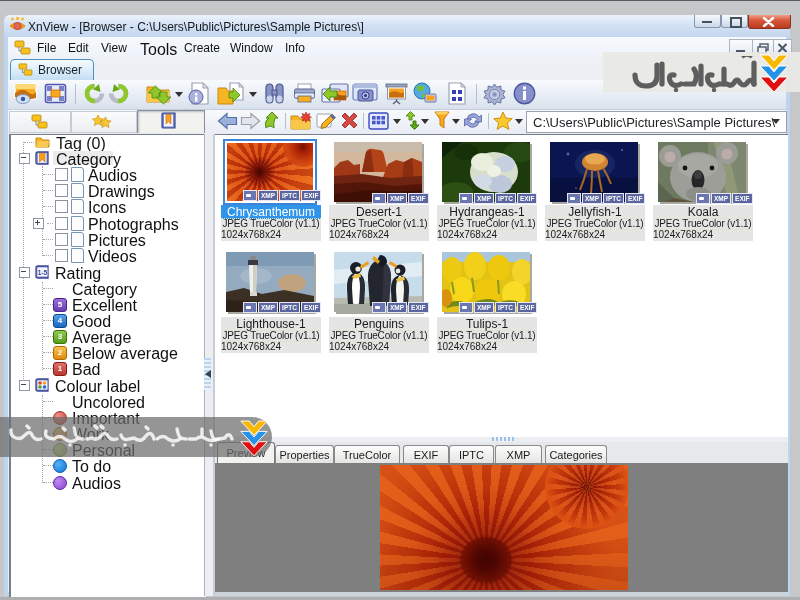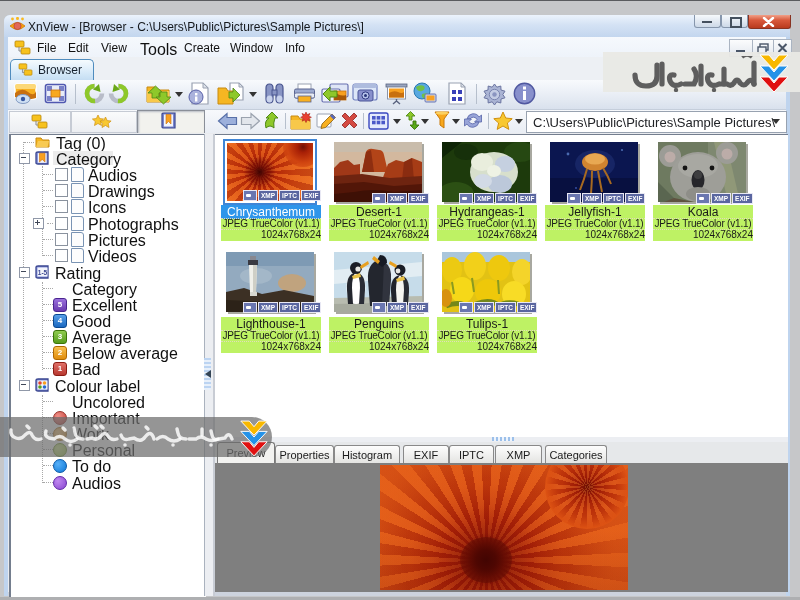--- a/index.html
+++ b/index.html
@@ -393,24 +393,24 @@
 <div class="cc" style="left:53px;top:427px;background:radial-gradient(circle at 4px 4px,#f8c880,#e0922c);border:1px solid #b07018"></div>
 <div class="ti" style="left:72px;top:426px">Work</div>
 <div class="cc" style="left:53px;top:443px;background:radial-gradient(circle at 4px 4px,#d0e890,#9ec24e);border:1px solid #6e9428"></div>
 <div class="ti" style="left:72px;top:442px">Personal</div>
 <div class="cc" style="left:53px;top:459px;background:radial-gradient(circle at 4px 4px,#58b0f8,#0c78d8);border:1px solid #0858a8"></div>
 <div class="ti" style="left:72px;top:458px">To do</div>
 <div class="cc" style="left:53px;top:476px;background:radial-gradient(circle at 4px 4px,#c088f0,#8846d0);border:1px solid #6028a8"></div>
 <div class="ti" style="left:72px;top:475px">Audios</div>
 
 <style>
-.card{position:absolute;width:100px;height:36px;background:#bef264}
+.card{position:absolute;width:100px;height:36px;background:#e5e5e5}
 .card .t1{position:absolute;left:0;top:0;width:100px;height:13px;font-size:12px;text-align:center;color:#1a1a1a;border-bottom:1px dotted #e0dcba;white-space:nowrap}
 .card .t2{position:absolute;left:0;top:13px;width:100px;height:11px;font-size:10px;letter-spacing:-0.2px;text-align:center;color:#1a1a1a;border-bottom:1px dotted #e0dcba;white-space:nowrap;line-height:11px}
-.card .t3{position:absolute;left:0;top:24px;width:100px;height:12px;font-size:10px;text-align:right;color:#1a1a1a;white-space:nowrap;line-height:11px}
+.card .t3{position:absolute;left:0;top:24px;width:100px;height:12px;font-size:10px;text-align:left;color:#1a1a1a;white-space:nowrap;line-height:11px}
 .im{position:absolute;width:88px;height:60px;box-shadow:2px 2px 0 #a8a8a0}
 .bdg{position:absolute;display:flex;gap:1px}
 .bdg span{display:block;height:9px;background:#5a66a0;border:1px solid #e8e8f4;color:#fff;font-size:6.5px;font-weight:bold;line-height:9px;padding:0 2px;font-family:"Liberation Sans",sans-serif}
 .bdg .cm{width:8px;background:#6a76b0;position:relative}
 .bdg .cm::after{content:"";position:absolute;left:1.5px;top:2.5px;width:5px;height:3.5px;background:#fff;border-radius:1px}
 </style>
 <div class="a" style="left:215px;top:134px;width:573px;height:303px;background:#fff;border-top:1px solid #747e8e"></div>
 
 <svg class="im" style="left:226px;top:142px" width="88" height="60" viewBox="0 0 88 60">
     <rect width="88" height="60" fill="#d84810"></rect>
@@ -619,21 +619,21 @@
 </div>
 
 <style>
 .tab{position:absolute;top:445px;height:18px;background:linear-gradient(#fdfdfd,#e2e2e0);border:1px solid #898989;border-bottom:none;border-radius:3px 3px 0 0;font-size:11px;color:#1a1a1a;text-align:center;line-height:18px}
 </style>
 <div class="a" style="left:215px;top:437px;width:573px;height:5px;background:#eceef2"></div>
 <div class="a" style="left:492px;top:437px;width:22px;height:4px;background:repeating-linear-gradient(90deg,#9cc0ea 0 2px,#eef4fc 2px 4px)"></div>
 <div class="a" style="left:215px;top:442px;width:573px;height:21px;background:#e6e8ea"></div>
 <div class="a" style="left:217px;top:442px;width:56px;height:22px;background:#f2f2f0;border:1px solid #777;border-bottom:none;border-radius:3px 3px 0 0;font-size:11px;color:#222;text-align:center;line-height:20px;position:absolute">Preview</div>
 <div class="tab" style="left:275px;width:57px">Properties</div>
-<div class="tab" style="left:334px;width:64px">Histogram</div>
+<div class="tab" style="left:334px;width:64px">TrueColor</div>
 <div class="tab" style="left:403px;width:44px">EXIF</div>
 <div class="tab" style="left:449px;width:43px">IPTC</div>
 <div class="tab" style="left:495px;width:45px">XMP</div>
 <div class="tab" style="left:545px;width:60px">Categories</div>
 <div class="a" style="left:215px;top:463px;width:573px;height:129px;background:#7f7f7f"></div>
 <div class="a" style="left:380px;top:465px;width:248px;height:125px;overflow:hidden;background:radial-gradient(circle at 43% 76%, #3e0402 0%, #7a0c03 10%, #ac2007 24%, #d2440e 45%, #e05614 75%, #dc5114 100%)">
  <div class="a" style="left:0;top:0;width:248px;height:125px;background:repeating-conic-gradient(from 3deg at 43% 76%, rgba(246,126,42,0.34) 0deg 6deg, rgba(140,22,6,0.3) 6deg 12deg)"></div>
  <div class="a" style="left:0;top:0;width:248px;height:125px;background:radial-gradient(circle at 43% 76%, rgba(62,4,2,0.98) 0%, rgba(110,12,4,0.85) 8%, rgba(150,28,8,0.4) 16%, rgba(0,0,0,0) 32%)"></div>
  <div class="a" style="left:0;top:0;width:248px;height:125px;background:radial-gradient(circle at 43% 76%, rgba(0,0,0,0) 0%, rgba(0,0,0,0) 48%, rgba(226,92,24,0.5) 72%, rgba(226,94,26,0.72) 100%)"></div>
  <div class="a" style="left:0;top:0;width:248px;height:125px;background:linear-gradient(rgba(0,0,0,0) 52%, rgba(110,14,2,0.18))"></div>

